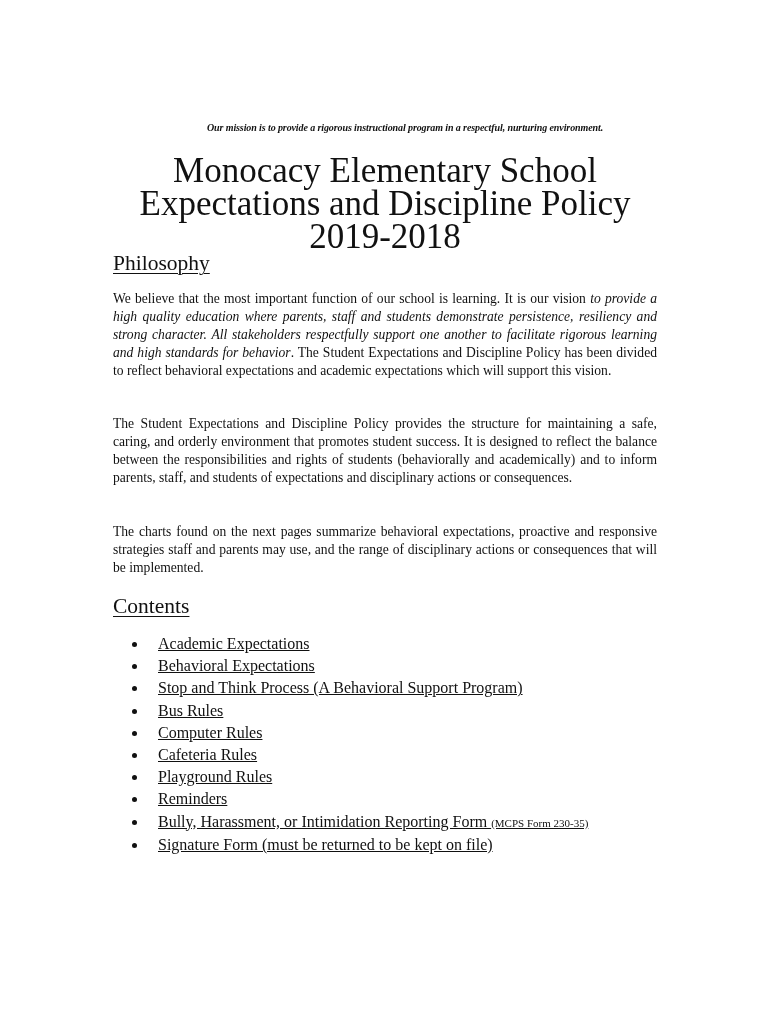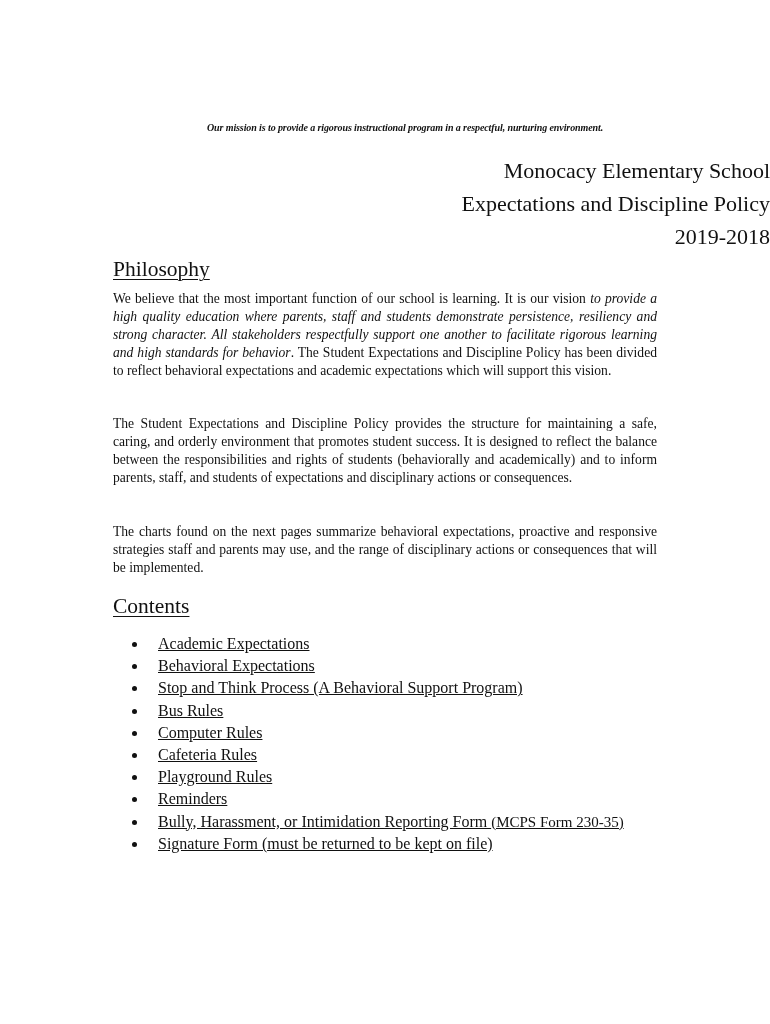--- a/index.html
+++ b/index.html
@@ -30,34 +30,34 @@
       font-style: italic;
       font-size: 10px;
       letter-spacing: -0.1px;
       margin-left: 20px;
     }
     .title-block {
       position: absolute;
       top: 154px;
       left: 0;
       width: 770px;
-      text-align: right;
-      font-size: 22px;
+      text-align: center;
+      font-size: 35px;
       line-height: 33px;
     }
     .title-line { display: block; }
     .section-heading {
       position: absolute;
       left: 113px;
       font-size: 21.5px;
       text-decoration: underline;
       text-underline-offset: 3px;
       text-decoration-thickness: 1px;
     }
-    .h-philosophy { top: 257px; }
+    .h-philosophy { top: 251px; }
     .h-contents { top: 594px; }
     .para {
       position: absolute;
       left: 113px;
       width: 544px;
       font-size: 13.6px;
       line-height: 18.1px;
       text-align: justify;
       text-align-last: left;
     }
@@ -84,21 +84,21 @@
     .contents-list li .bullet {
       position: absolute;
       left: 0;
       top: 9px;
       width: 5px;
       height: 5px;
       border-radius: 50%;
       background: #111111;
     }
     .small-note {
-      font-size: 15px;
+      font-size: 11px;
     }
   </style>
 </head>
 <body>
 
 <div class="page">
 
   <div class="mission">Our mission is to provide a rigorous instructional program in a respectful, nurturing environment.</div>
 
   <div class="title-block">

